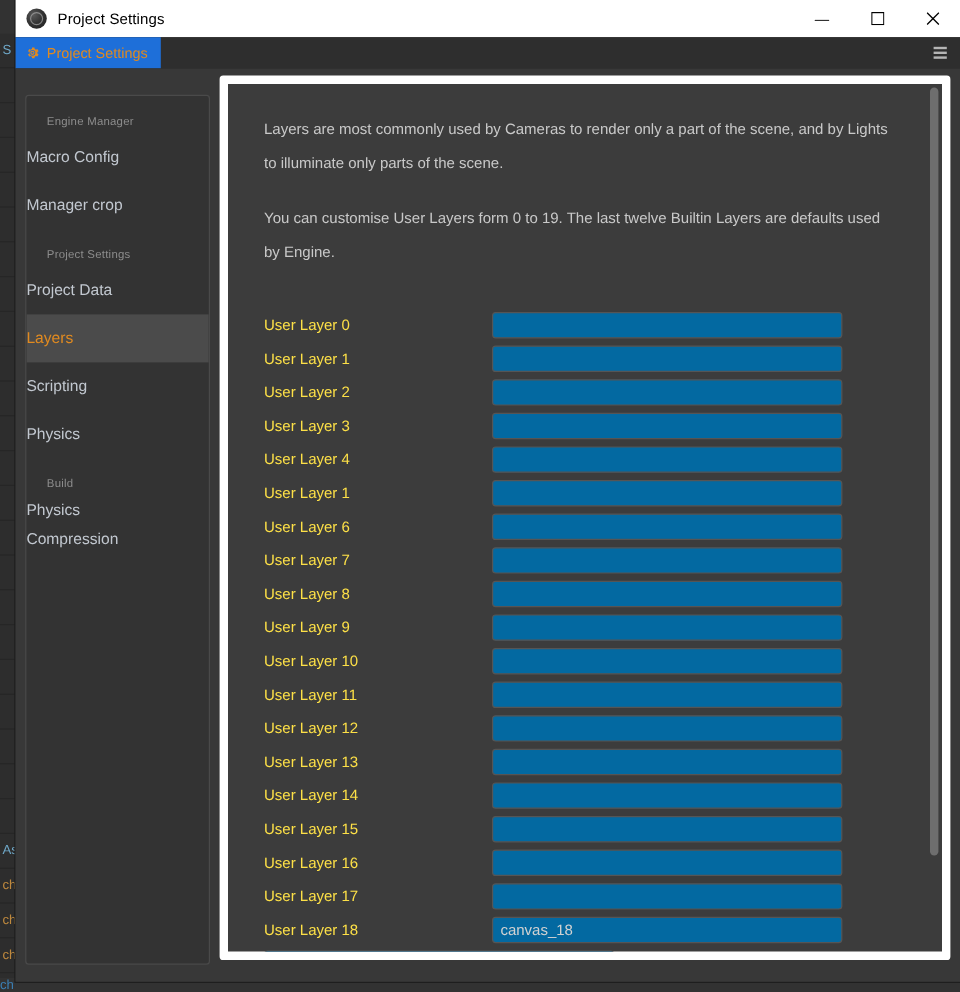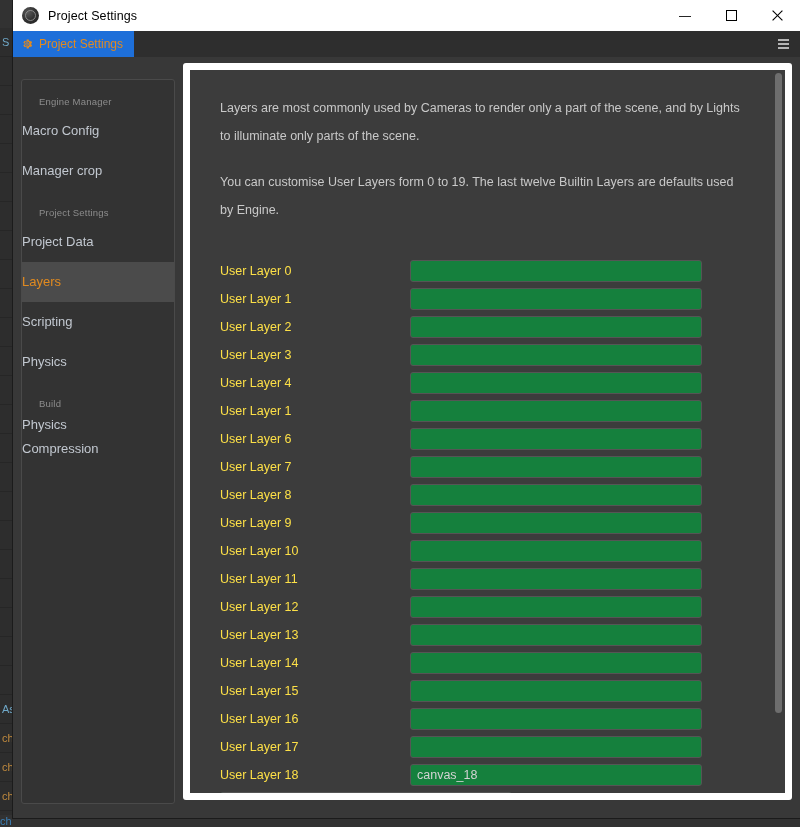--- a/index.html
+++ b/index.html
@@ -240,21 +240,21 @@
   .layer-label {
     width: 190px;
     color: #fde047;
     font-size: 12.5px;
     flex: 0 0 auto;
   }
   .layer-input {
     width: 292px;
     height: 22px;
     box-sizing: border-box;
-    background: #15803d;
+    background: #0369a1;
     border: 1px solid #555555;
     border-radius: 3px;
     color: #d2d2d2;
     font-family: "Liberation Sans", sans-serif;
     font-size: 12.5px;
     padding: 0 6px;
     outline: none;
   }
 
   

